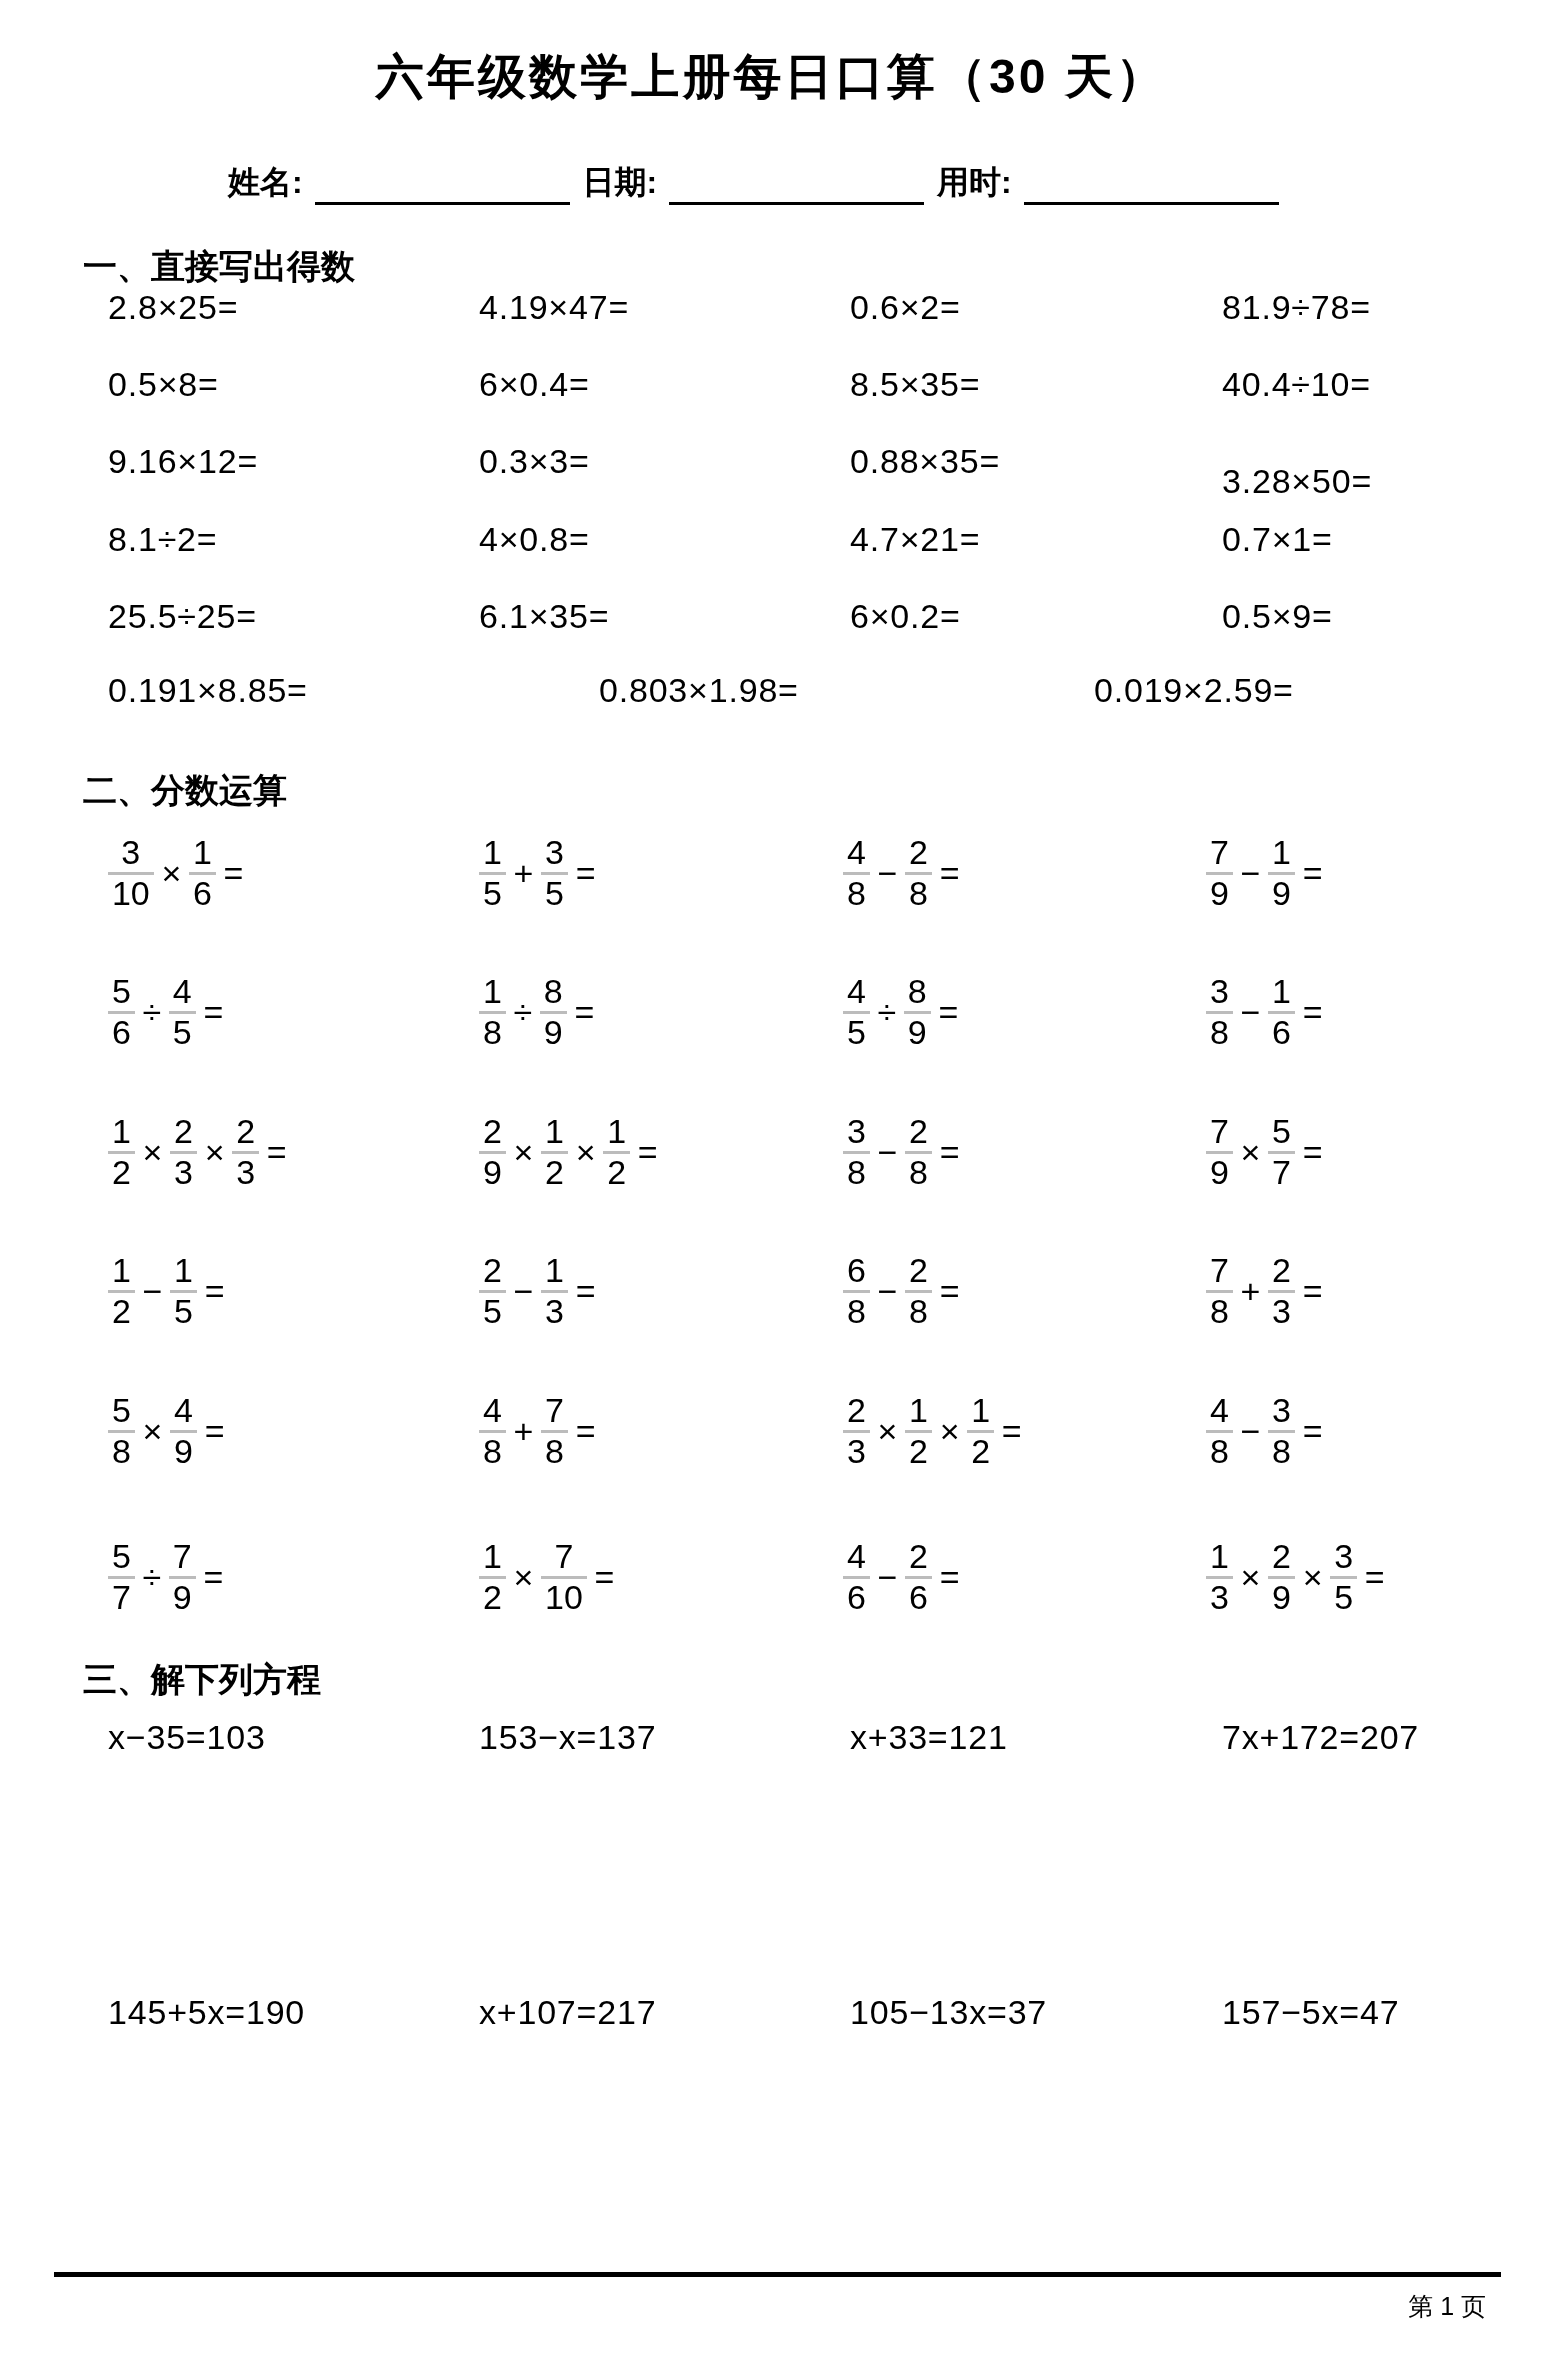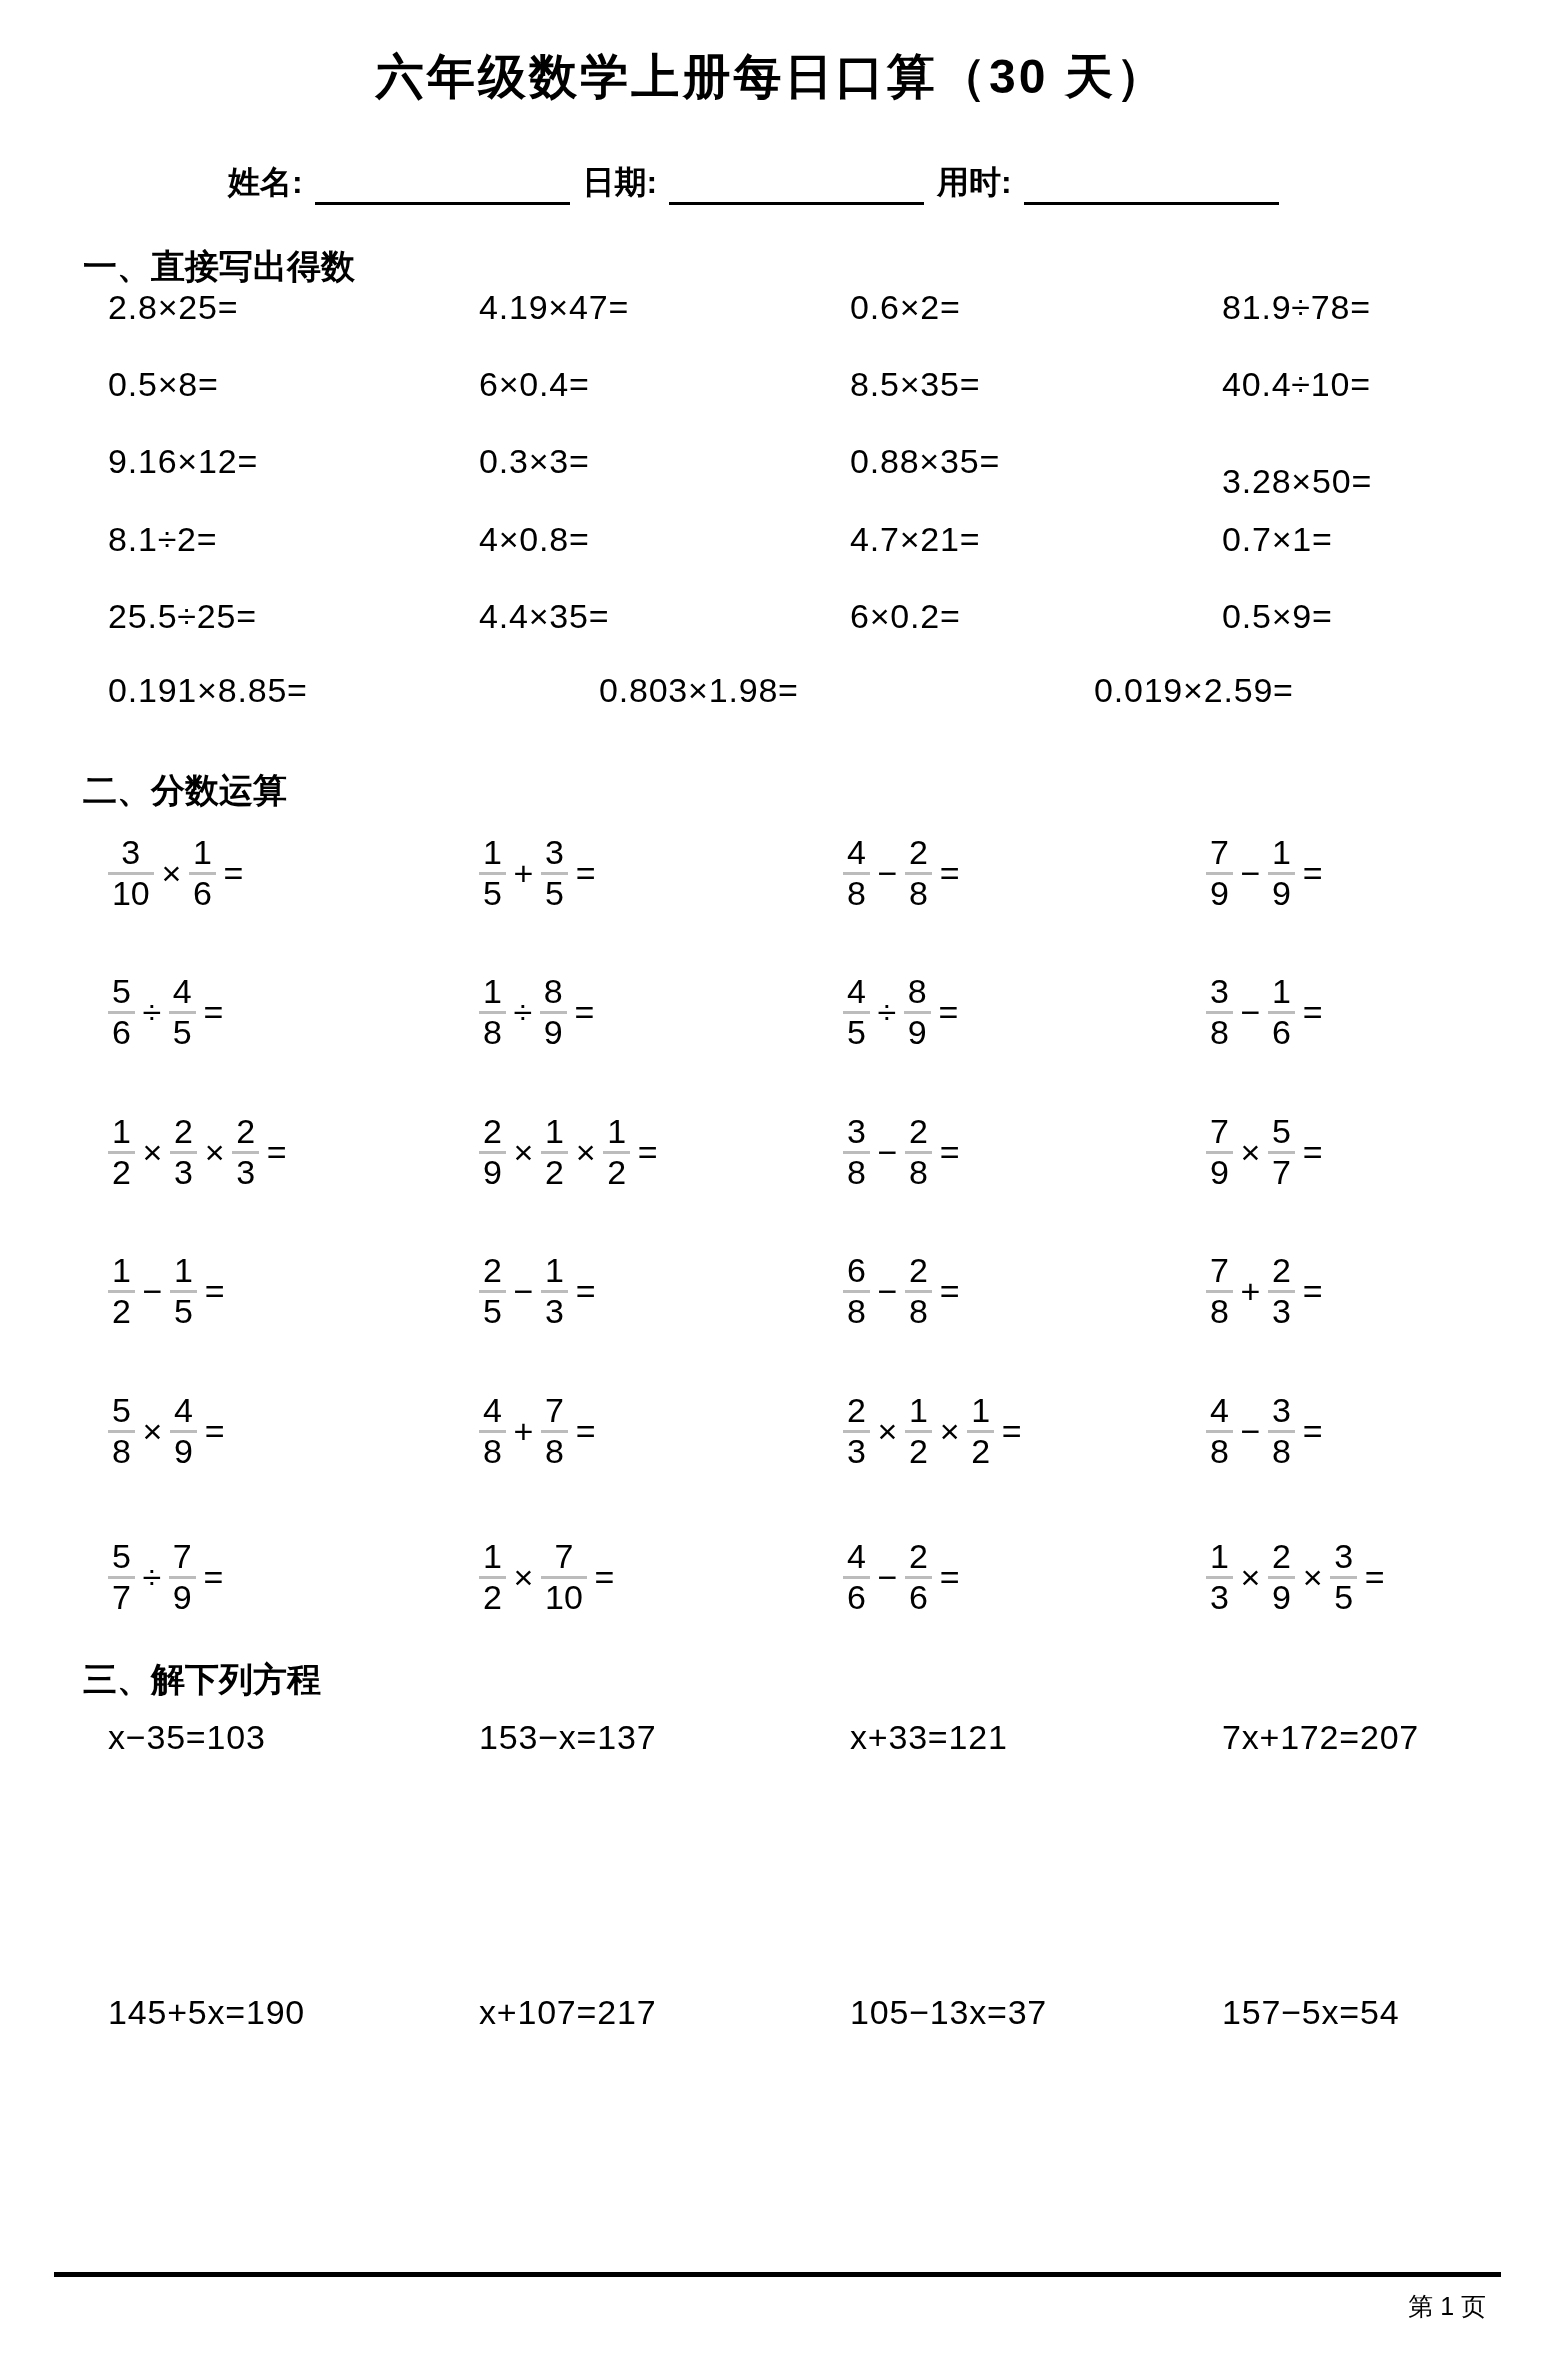--- a/index.html
+++ b/index.html
@@ -50,21 +50,21 @@
       <div class="prob" style="left: 1222px; top: 365px;">40.4÷10=</div>
       <div class="prob" style="left: 108px; top: 442px;">9.16×12=</div>
       <div class="prob" style="left: 479px; top: 442px;">0.3×3=</div>
       <div class="prob" style="left: 850px; top: 442px;">0.88×35=</div>
       <div class="prob" style="left: 1222px; top: 462px;">3.28×50=</div>
       <div class="prob" style="left: 108px; top: 520px;">8.1÷2=</div>
       <div class="prob" style="left: 479px; top: 520px;">4×0.8=</div>
       <div class="prob" style="left: 850px; top: 520px;">4.7×21=</div>
       <div class="prob" style="left: 1222px; top: 520px;">0.7×1=</div>
       <div class="prob" style="left: 108px; top: 597px;">25.5÷25=</div>
-      <div class="prob" style="left: 479px; top: 597px;">4.4×35=</div>
+      <div class="prob" style="left: 479px; top: 597px;">6.1×35=</div>
       <div class="prob" style="left: 850px; top: 597px;">6×0.2=</div>
       <div class="prob" style="left: 1222px; top: 597px;">0.5×9=</div>
       <div class="prob" style="left: 108px; top: 671px;">0.191×8.85=</div>
       <div class="prob" style="left: 599px; top: 671px;">0.803×1.98=</div>
       <div class="prob" style="left: 1094px; top: 671px;">0.019×2.59=</div>
     </div>
 
   <h2 class="sec-heading" id="sec2-heading">二、分数运算</h2>
   <div id="sec2-rows">
       <div class="frac-cell" style="left: 108px; top: 824px;">
@@ -431,19 +431,19 @@
 
   <h2 class="sec-heading" id="sec3-heading">三、解下列方程</h2>
   <div id="sec3-rows">
       <div class="prob" style="left: 108px; top: 1718px;">x−35=103</div>
       <div class="prob" style="left: 479px; top: 1718px;">153−x=137</div>
       <div class="prob" style="left: 850px; top: 1718px;">x+33=121</div>
       <div class="prob" style="left: 1222px; top: 1718px;">7x+172=207</div>
       <div class="prob" style="left: 108px; top: 1993px;">145+5x=190</div>
       <div class="prob" style="left: 479px; top: 1993px;">x+107=217</div>
       <div class="prob" style="left: 850px; top: 1993px;">105−13x=37</div>
-      <div class="prob" style="left: 1222px; top: 1993px;">157−5x=54</div>
+      <div class="prob" style="left: 1222px; top: 1993px;">157−5x=47</div>
     </div>
 
   <div class="footer-line"></div>
   <div class="footer-text">第 1 页</div>
 </div>
 
 
 </body></html>

